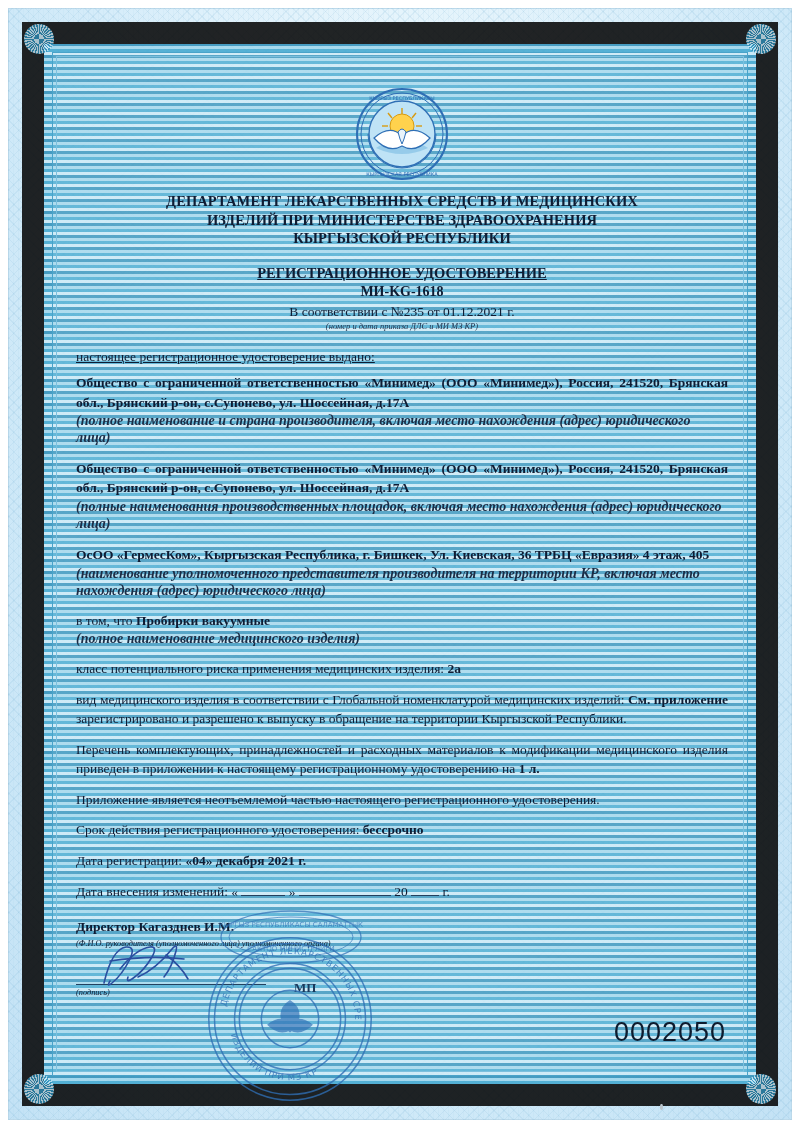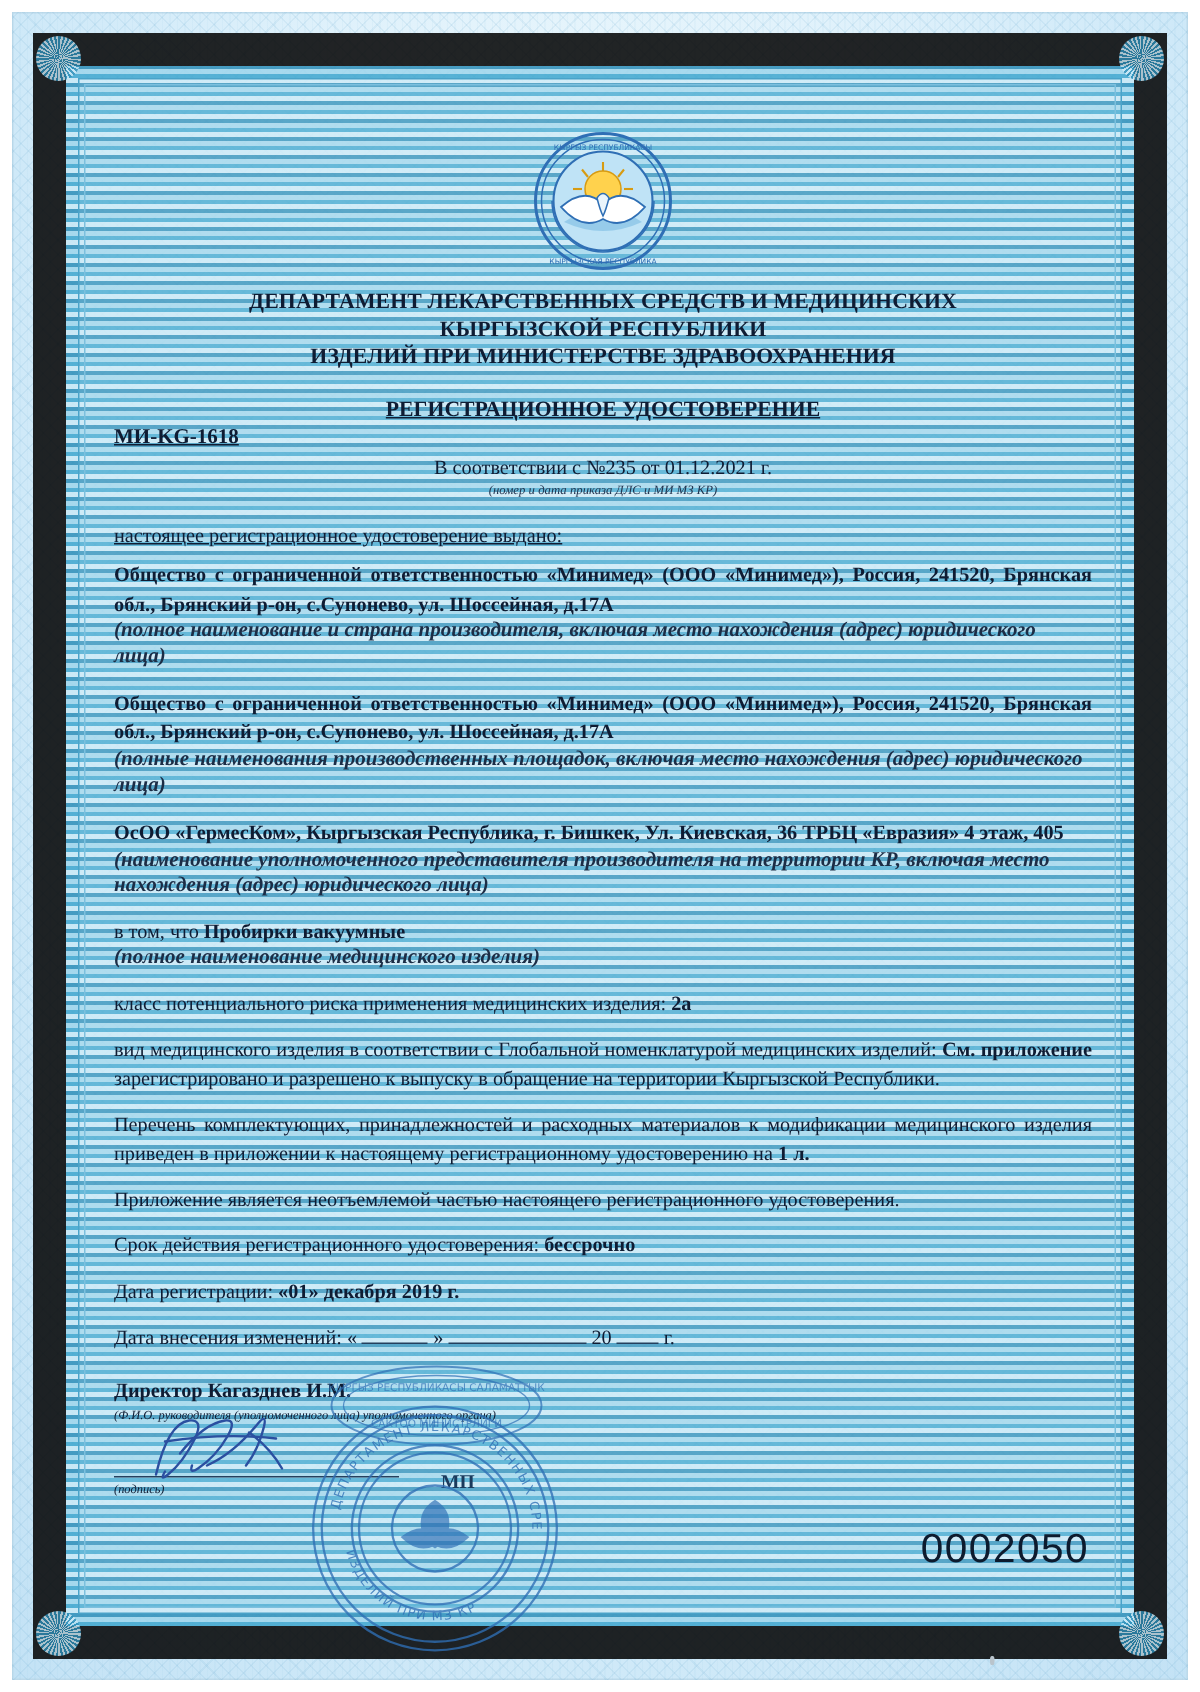--- a/index.html
+++ b/index.html
@@ -127,24 +127,24 @@
 
   .doc-title {
     text-align: center;
     font-weight: bold;
     font-size: 14.5px;
     margin-top: 16px;
     line-height: 1.3;
     text-decoration: underline;
   }
   .doc-number {
+    text-align: center;
     font-weight: bold;
     font-size: 14px;
     margin-top: 2px;
-    text-decoration: underline;
   }
   .accordance {
     text-align: center;
     font-size: 13.5px;
     margin-top: 4px;
   }
   .accordance-note {
     text-align: center;
     font-size: 8.5px;
     font-style: italic;
@@ -291,22 +291,22 @@
           <path d="M14 48 a34 34 0 0 0 68 0" fill="none" stroke="#2f6fb5" stroke-width="1"></path>
           <g fill="#2f6fb5" font-size="5" font-family="DejaVu Sans, sans-serif">
             <text x="48" y="14" text-anchor="middle">КЫРГЫЗ РЕСПУБЛИКАСЫ</text>
             <text x="48" y="90" text-anchor="middle">КЫРГЫЗСКАЯ РЕСПУБЛИКА</text>
           </g>
         </svg>
       </div>
 
       <div class="org-title">
         <div>ДЕПАРТАМЕНТ ЛЕКАРСТВЕННЫХ СРЕДСТВ И МЕДИЦИНСКИХ</div>
+        <div>ИЗДЕЛИЙ ПРИ МИНИСТЕРСТВЕ ЗДРАВООХРАНЕНИЯ</div>
         <div>КЫРГЫЗСКОЙ РЕСПУБЛИКИ</div>
-        <div>ИЗДЕЛИЙ ПРИ МИНИСТЕРСТВЕ ЗДРАВООХРАНЕНИЯ</div>
       </div>
 
       <div class="doc-title">РЕГИСТРАЦИОННОЕ УДОСТОВЕРЕНИЕ</div>
       <div class="doc-number">МИ-KG-1618</div>
       <div class="accordance">В соответствии с №235 от 01.12.2021 г.</div>
       <div class="accordance-note">(номер и дата приказа ДЛС и МИ МЗ КР)</div>
 
       <div class="body">
 
         <div class="para first">настоящее регистрационное удостоверение выдано:</div>
@@ -344,21 +344,21 @@
 
         <div class="para">Приложение является неотъемлемой частью настоящего регистрационного удостоверения.</div>
 
         <div class="para">
           <span>Срок действия регистрационного удостоверения:</span>
           <span class="b">бессрочно</span>
         </div>
 
         <div class="para">
           <span>Дата регистрации:</span>
-          <span class="b">«01» декабря 2019 г.</span>
+          <span class="b">«04» декабря 2021 г.</span>
         </div>
 
         <div class="para">
           <span>Дата внесения изменений: «</span>
           <span class="line-fill" style="width:44px;"></span>
           <span>»</span>
           <span class="line-fill" style="width:92px;"></span>
           <span>20</span>
           <span class="line-fill" style="width:28px;"></span>
           <span>г.</span>

